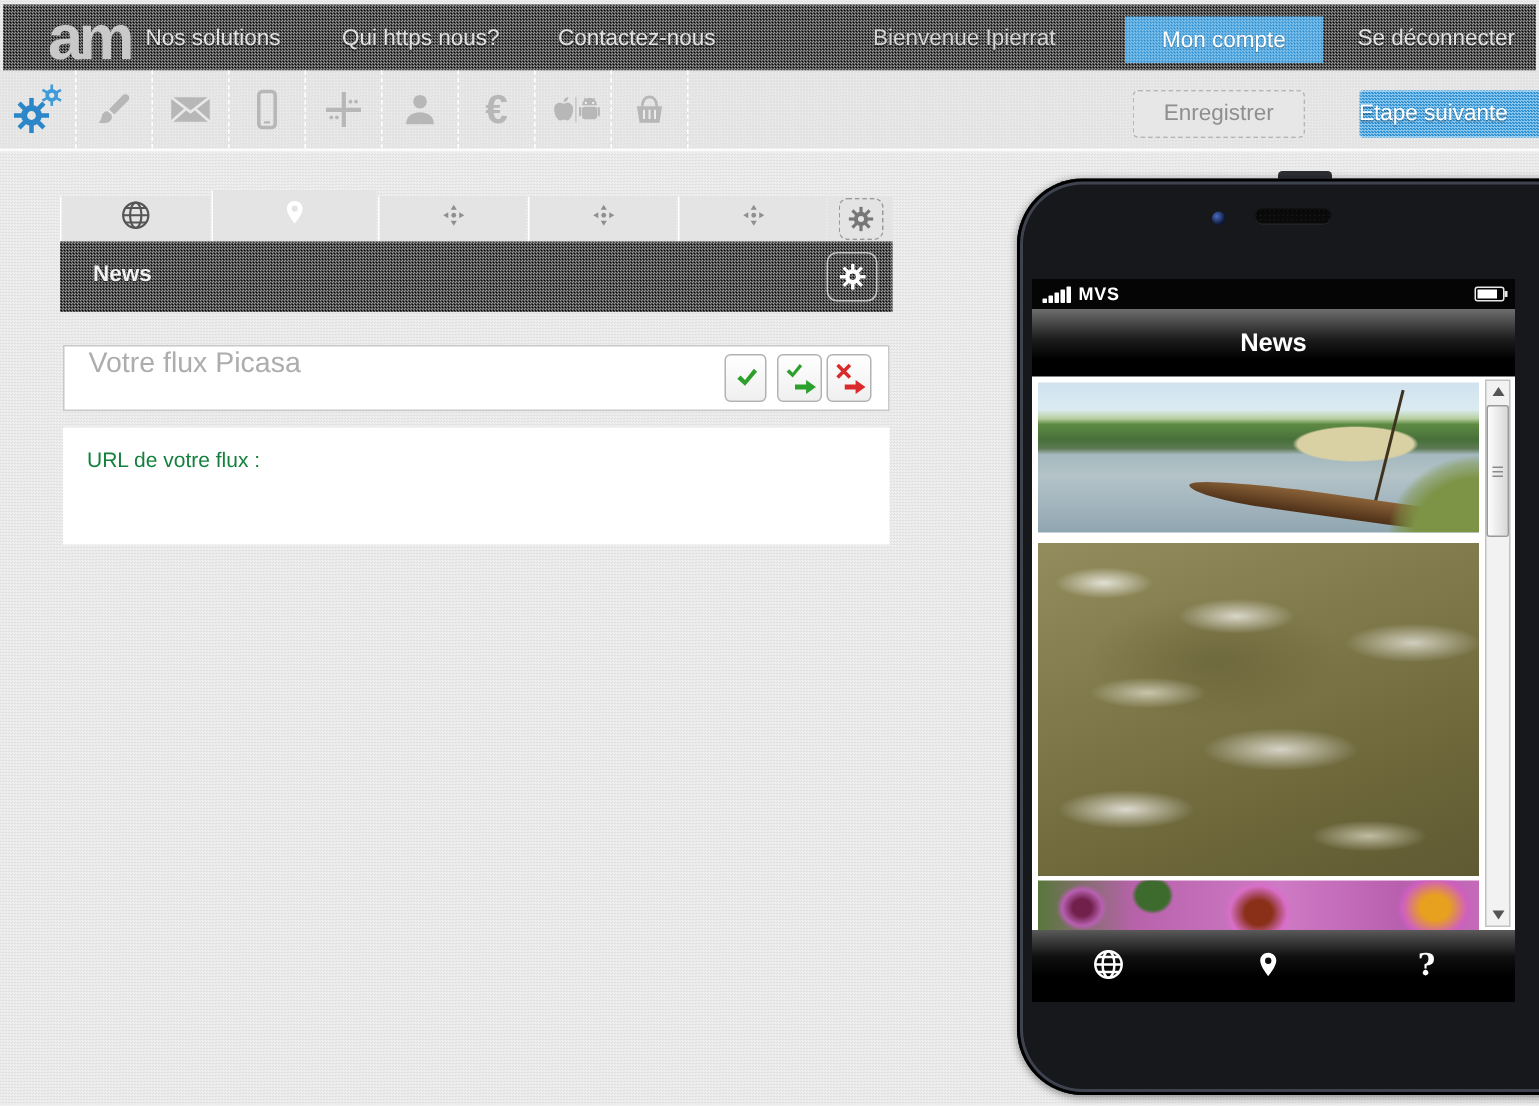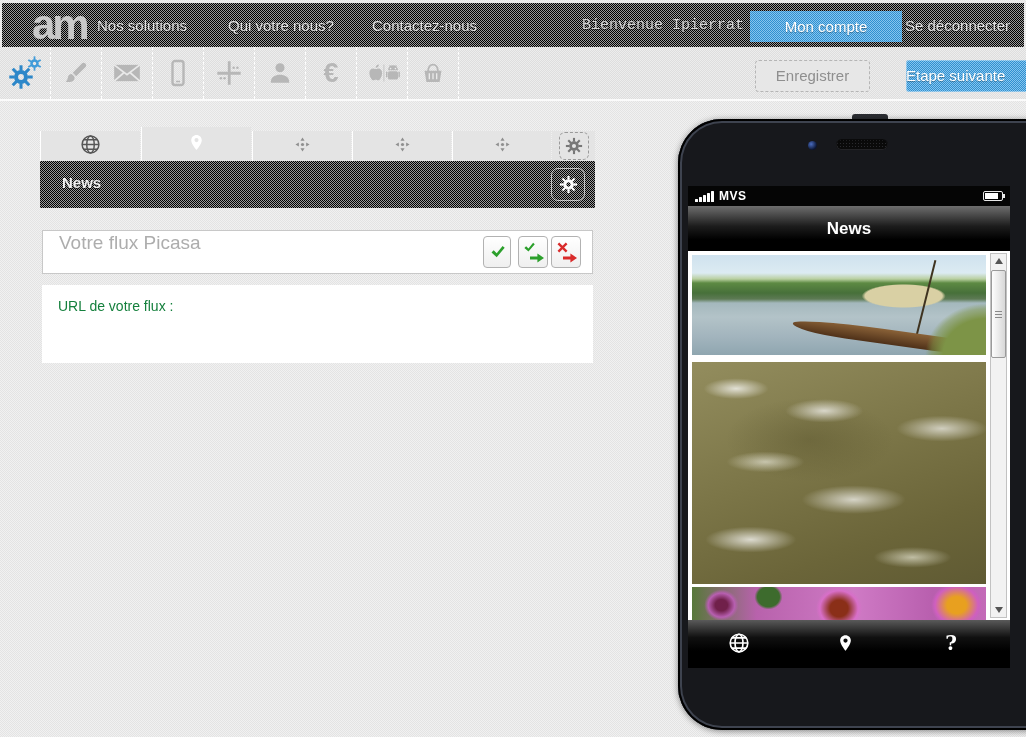--- a/index.html
+++ b/index.html
@@ -21,23 +21,23 @@
   
   #topnav { position:absolute; top:3px; left:2px; width:1022px; height:44px; }
   #topnav .logo {
     position:absolute; left:30px; top:-2px; font-size:42px; font-weight:bold;
     color:#c9c9c9; letter-spacing:-3px; line-height:48px;
   }
   .nav-link {
     position:absolute; top:14px; font-size:15px; color:#e2e2e2;
     text-shadow:0 1px 1px rgba(0,0,0,.5); cursor:pointer; white-space:nowrap;text-align:center;
   }
-  #nav-welcome { color:#d5d5d5;font-family:Liberation Mono, monospace; }
+  #nav-welcome { color:#d5d5d5; }
   #btn-account {
-    position:absolute; left:748px; top:8px; width:152px; height:31px;
+    position:absolute; left:748px; top:8px; width:132px; height:31px;
     color:#fff; font-size:15px; text-align:center; line-height:31px;
     text-shadow:0 1px 1px rgba(0,0,0,.35); cursor:pointer;
   }
   
   #toolbar {
     position:absolute; top:47px; left:0; width:1026px; height:54px;
     background-image: conic-gradient(#ededed 25%, #dedede 0 50%, #ededed 0 75%, #dedede 0);
     background-size:2px 2px; border-bottom:2px solid #fbfbfb;
   }
   .tool-cell {
@@ -191,21 +191,21 @@
     display:flex; align-items:center; justify-content:center; cursor:pointer; }
   #nav-ico-globe { left:38px; } #nav-ico-pin { left:144px; }
   #nav-ico-help { left:250px; font-size:20px; font-weight:bold; font-family:"DejaVu Serif",serif; }
 </style>
 </head>
 <body>
 
 <div id="topnav" class="dither-dark">
   <div class="logo">am</div>
   <div class="nav-link" style="left:95px;">Nos solutions</div>
-  <div class="nav-link" style="left:226px;">Qui votre nous?</div>
+  <div class="nav-link" style="left:226px;">Qui https nous?</div>
   <div class="nav-link" style="left:370px;">Contactez-nous</div>
   <div class="nav-link" id="nav-welcome" style="left:580px;">Bienvenue Ipierrat</div>
   <div id="btn-account" class="dither-blue">Mon compte</div>
   <div class="nav-link" style="left:903px;">Se déconnecter</div>
 </div>
 
 <div id="toolbar">
   <div class="tool-cell" style="left:0;">
     <span class="gears-wrap">
       <svg class="gear-big" viewBox="0 0 24 24" fill="currentColor">

